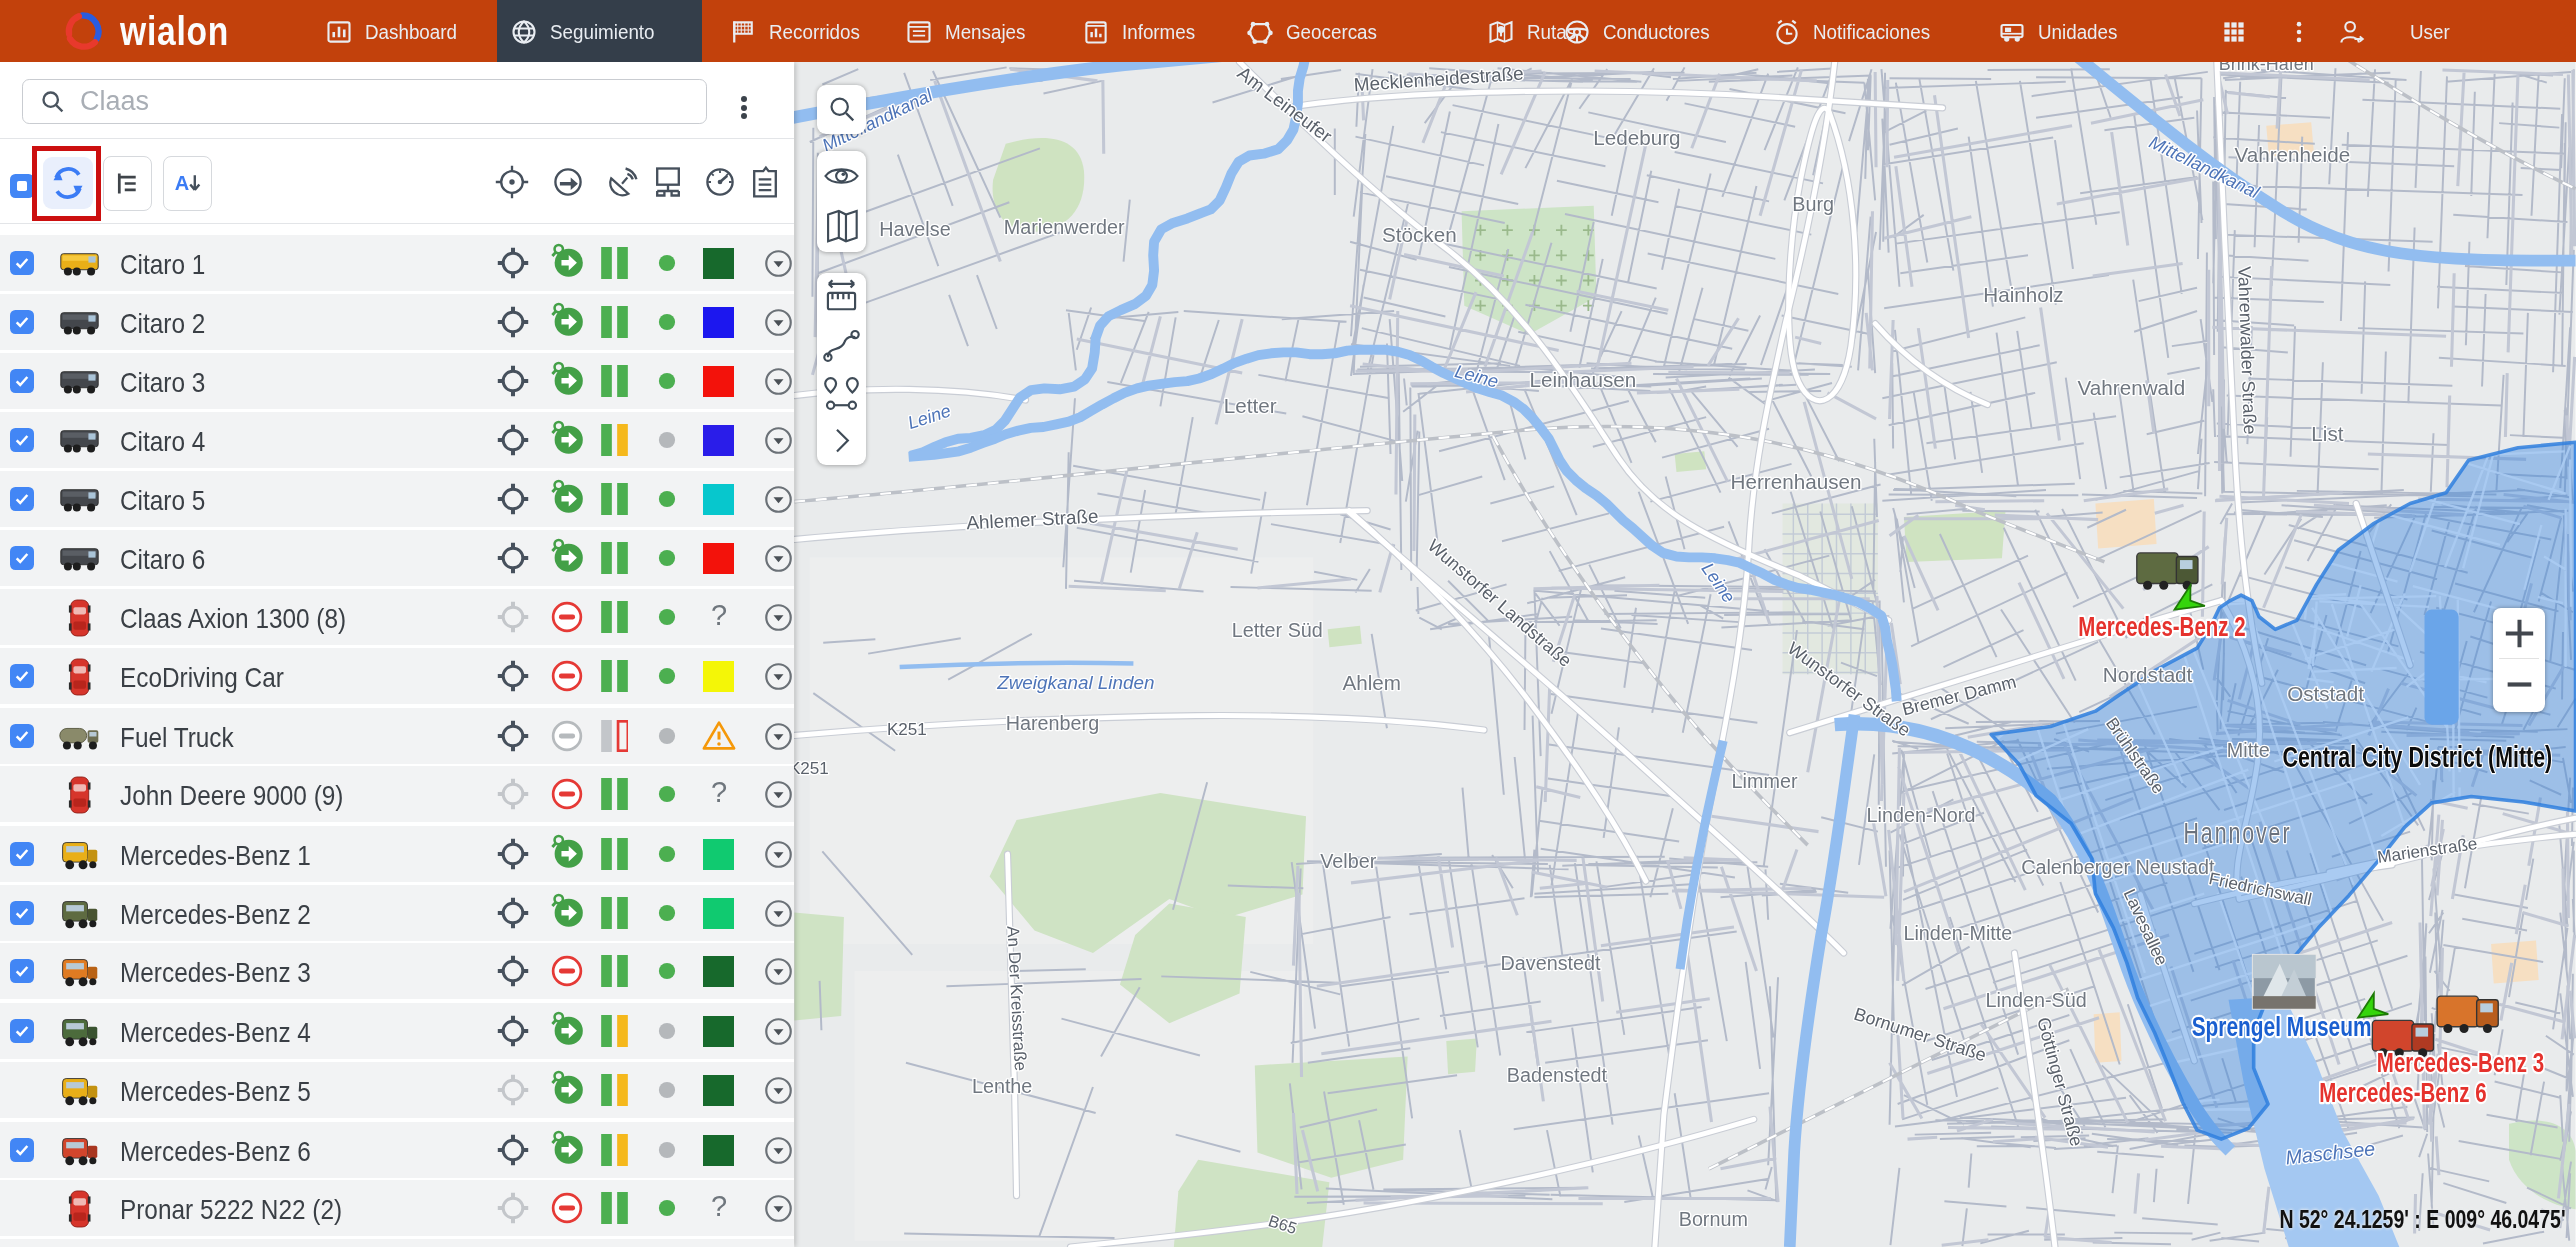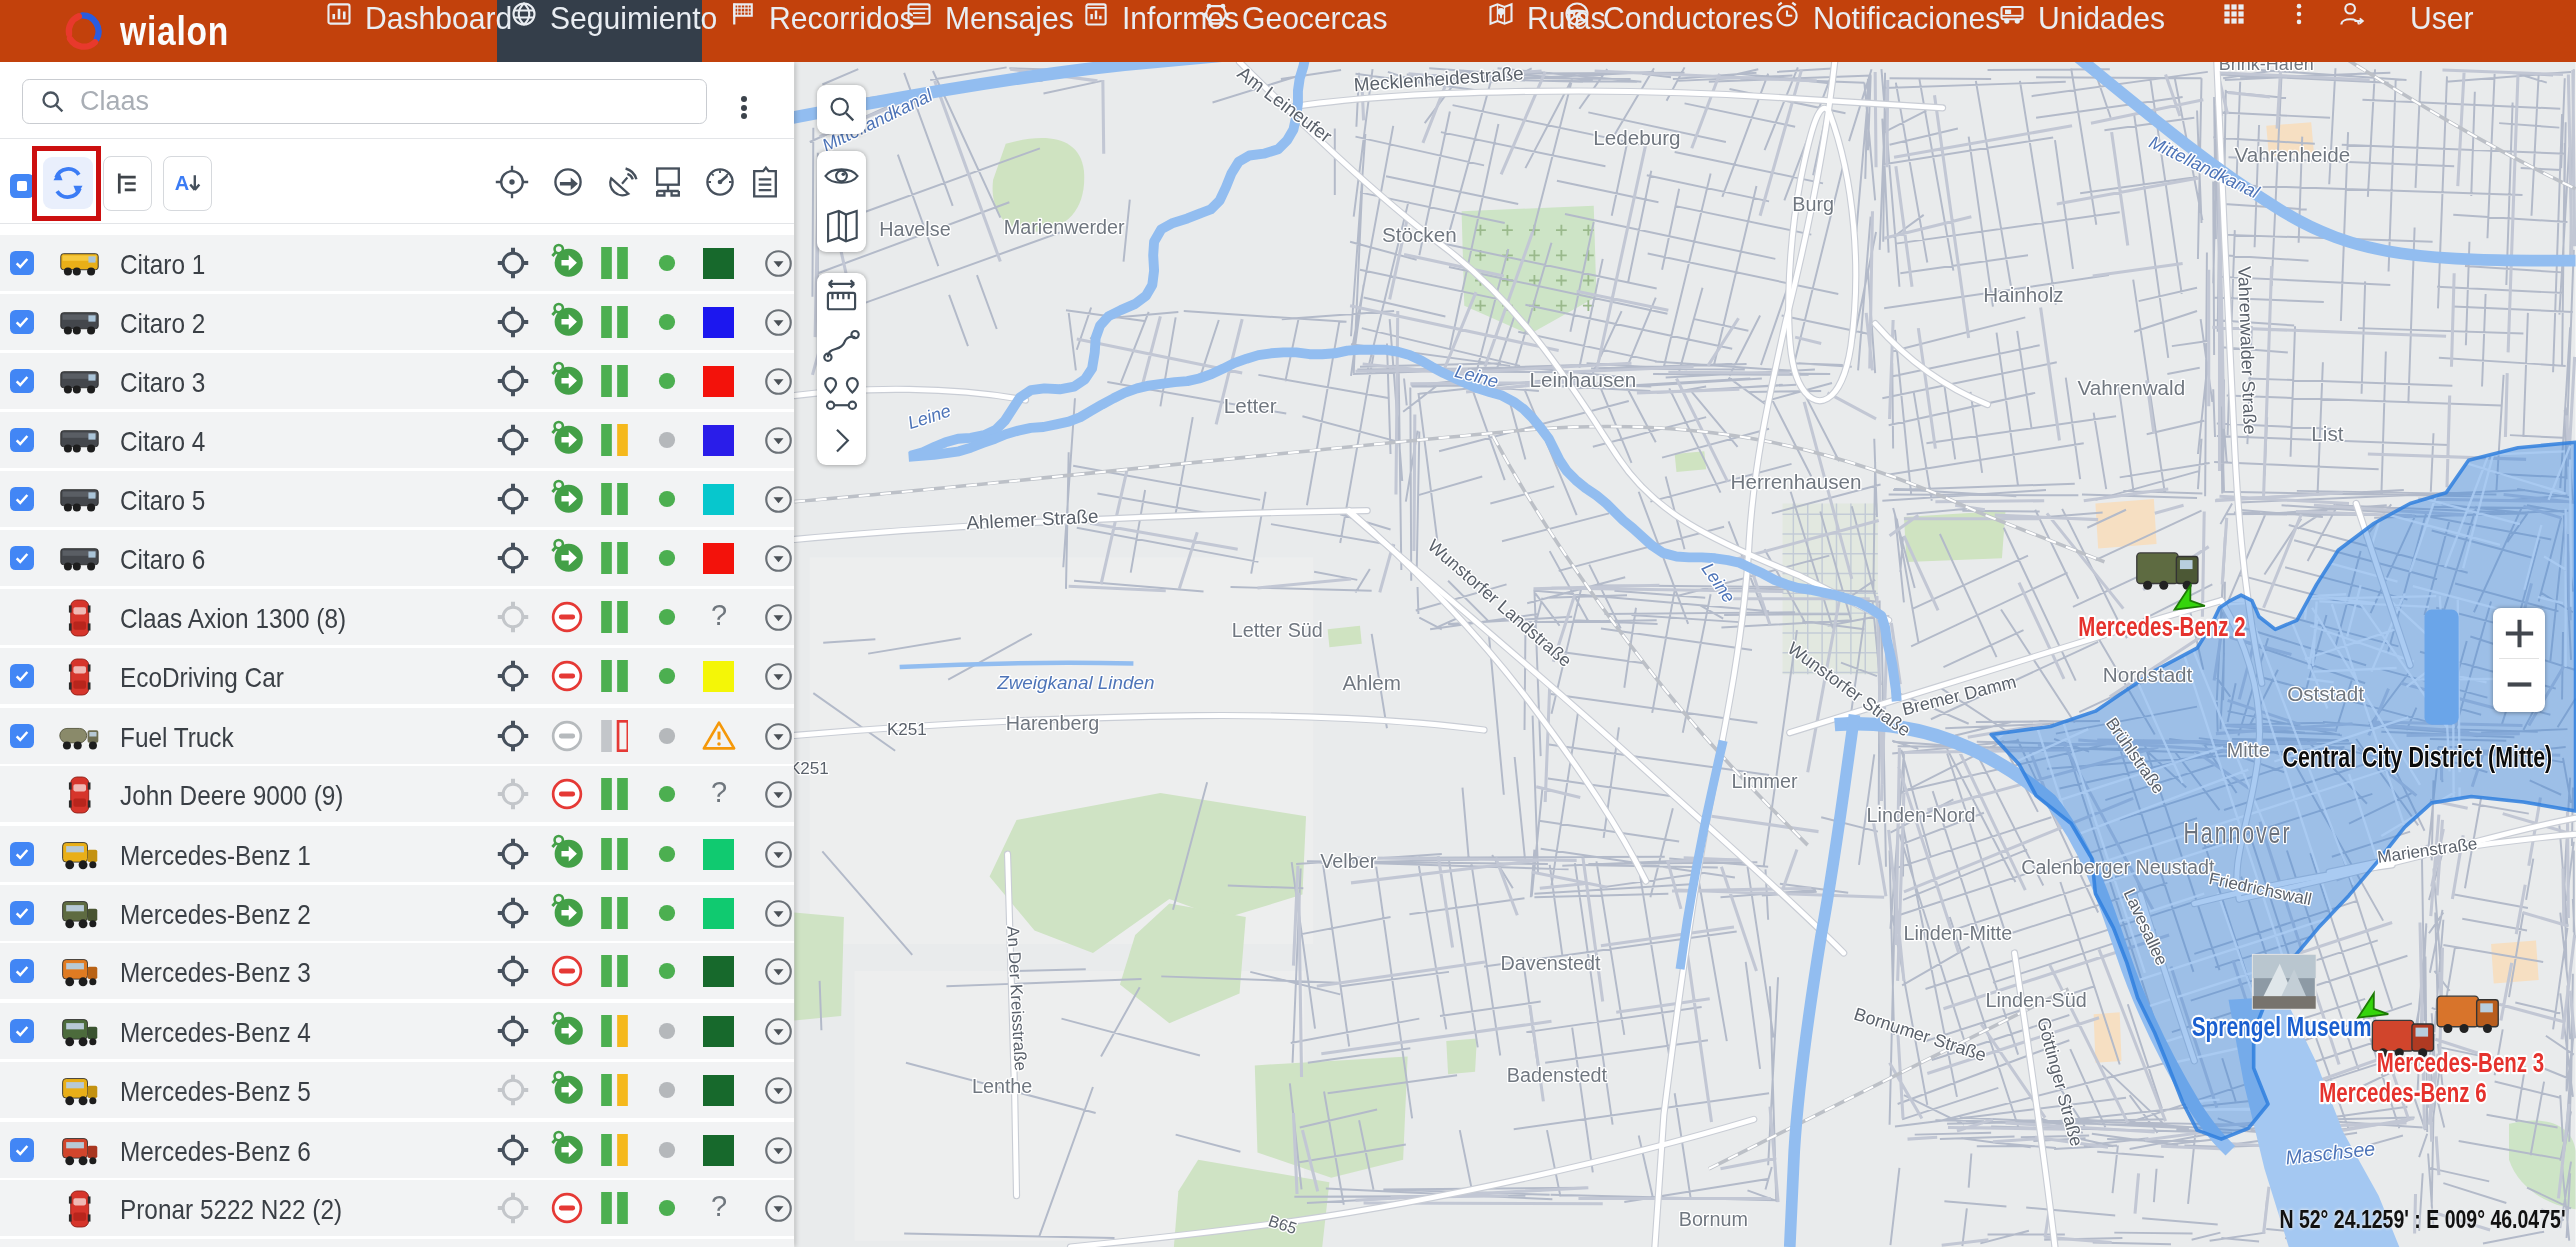--- a/index.html
+++ b/index.html
@@ -1,20 +1,20 @@
 <!DOCTYPE html>
 <html style="font-size:14.4px"><head><meta charset="utf-8"><title>Wialon</title><style>
 *{margin:0;padding:0;box-sizing:border-box}
 html,body{width:2576px;height:1248px;overflow:hidden}
 #app{position:relative;width:2576px;height:1248px;font-family:"Liberation Sans",sans-serif;background:#fff}
 #topbar{position:absolute;left:0;top:0;width:2576px;height:62px;background:#c2410c;z-index:30}
 #logo{position:absolute;left:61px;top:9px;display:flex;align-items:center}
 #logo span{color:#fbfcfd;font-size:40px;font-weight:bold;margin-left:16px;letter-spacing:0.9px;transform:scaleX(.84);transform-origin:0 50%}
 .navtab.active{position:absolute;top:0;height:62px;background:#343e4a}
-.navitem{position:absolute;top:0;height:64px;display:flex;color:#e9edf2;font-size:32px}
+.navitem{position:absolute;top:0;height:64px;display:flex;align-items:center;color:#e9edf2;font-size:20px}
 .navitem .nic{margin-right:11.7px}
 .navitem span{white-space:nowrap;transform:scaleX(.94);transform-origin:0 50%}
 #panel{position:absolute;left:0;top:62px;width:794px;height:1185px;background:#fff;z-index:20;box-shadow:1.8px 0 5.4px rgba(0,0,0,.25)}
 #search{position:absolute;left:21.6px;top:17px;width:685px;height:45px;border:1.8px solid #c9ccd1;border-radius:7.2px;display:flex;align-items:center;padding-left:16px}
 #search span{color:#a9aeb5;font-size:27px;margin-left:14.4px}
 #pdots{position:absolute;left:741px;top:32px}
 #pdots i{display:block;width:6.3px;height:6.3px;border-radius:50%;background:#3c434b;margin:2.2px 0}
 .hsep{position:absolute;left:0;width:794px;border-top:1.3px solid #e3e5e8}
 #cbmaster{position:absolute;left:10px;top:112px;width:24px;height:24px;background:#4286f5;border-radius:5.4px;display:flex;align-items:center;justify-content:center}
 #cbmaster div{width:10px;height:10px;background:#fff;border-radius:1.8px}
@@ -268,21 +268,21 @@
         <span>Mensajes</span>
       </div>
       <div class="navitem" style="left:1082px">
         <svg class="nic" viewBox="0 0 32 32" width="28" height="28">
           <rect x="5" y="5" width="22" height="23" rx="2" fill="none" stroke="#e9edf2" stroke-width="2.4"></rect>
           <path d="M11 22v-6M16 22v-10M21 22v-4" stroke="#e9edf2" stroke-width="2.8" fill="none"></path>
           <path d="M5 9h22" stroke="#e9edf2" stroke-width="2"></path>
         </svg>
         <span>Informes</span>
       </div>
-      <div class="navitem" style="left:1202px">
+      <div class="navitem" style="left:1246px">
         <svg class="nic" viewBox="0 0 32 32" width="28" height="28">
           <path d="M8 7 L24 7 L28 17 L22 27 L10 27 L4 17 Z" fill="none" stroke="#e9edf2" stroke-width="2.4"></path>
           <circle cx="8" cy="7" r="2.6" fill="#e9edf2"></circle>
           <circle cx="24" cy="7" r="2.6" fill="#e9edf2"></circle>
           <circle cx="28" cy="17" r="2.6" fill="#e9edf2"></circle>
           <circle cx="22" cy="27" r="2.6" fill="#e9edf2"></circle>
           <circle cx="10" cy="27" r="2.6" fill="#e9edf2"></circle>
           <circle cx="4" cy="17" r="2.6" fill="#e9edf2"></circle>
         </svg>
         <span>Geocercas</span>

